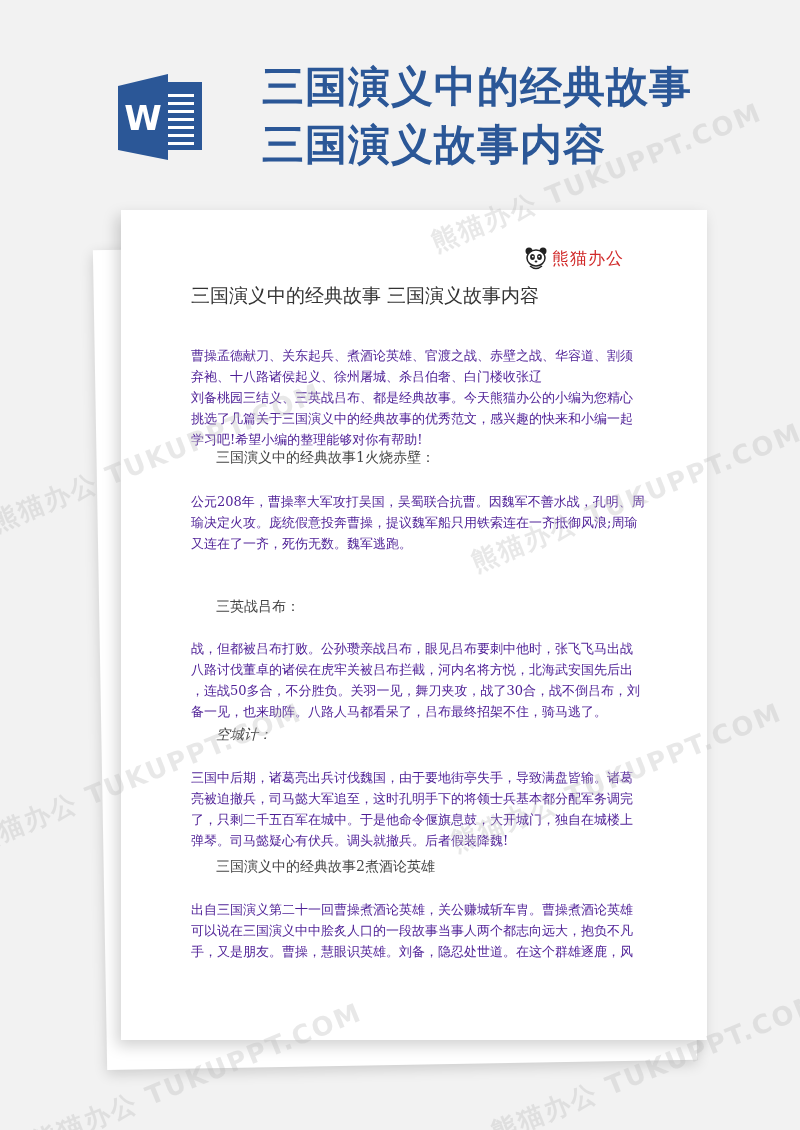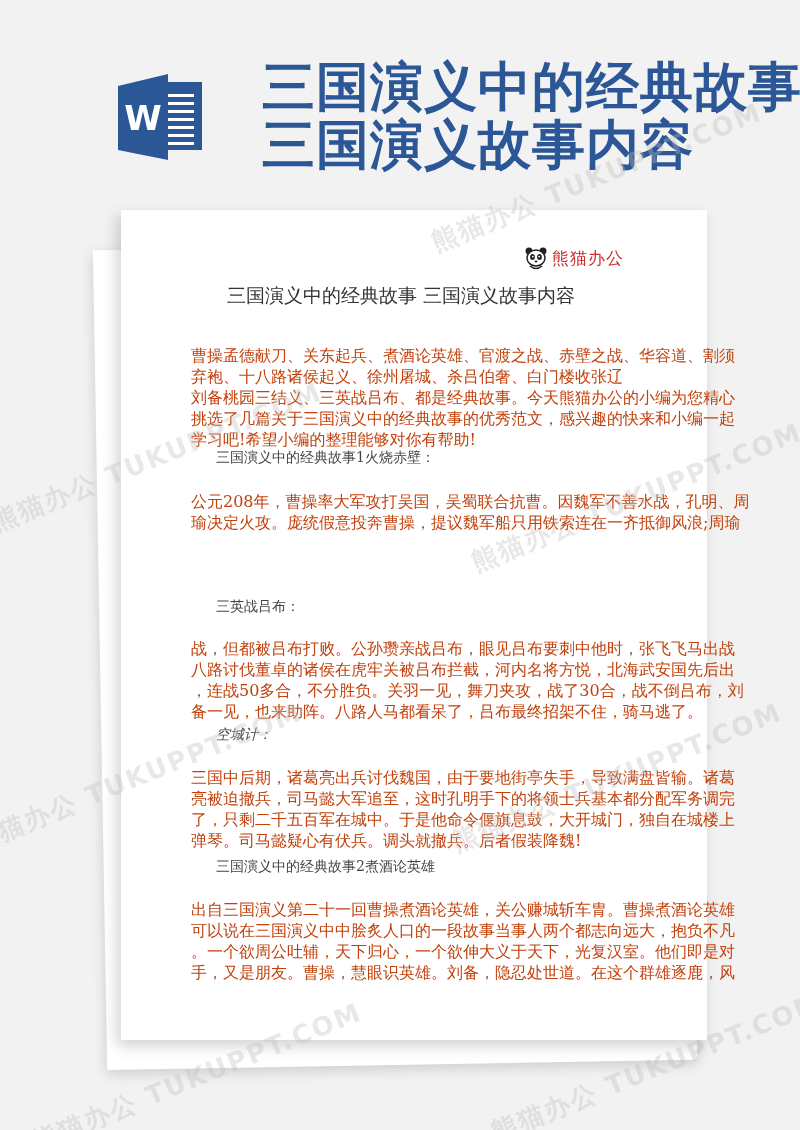--- a/index.html
+++ b/index.html
@@ -5,21 +5,21 @@
   html, body { margin:0; padding:0; }
   body {
     width:800px; height:1130px; position:relative; overflow:hidden;
     background:#f2f2f2;
     font-family:"DejaVu Serif", "Liberation Serif", serif;
   }
   .banner { position:absolute; left:0; top:0; width:800px; height:200px; }
   .word-icon { position:absolute; left:110px; top:72px; width:100px; height:90px; }
   .banner-title {
     position:absolute; left:262px; top:58px; width:520px;
-    color:#2b5797; font-size:53px; line-height:58px; font-weight:bold;
+    color:#2b5797; font-size:42px; line-height:58px; font-weight:bold;
     letter-spacing:1px; white-space:nowrap;
     font-family:Liberation Sans, sans-serif;
   }
   .watermark {
     position:absolute; color:rgba(190,190,190,0.35); font-size:26px;
     font-family:"DejaVu Sans", sans-serif; font-weight:bold;
     transform:rotate(-22deg); white-space:nowrap; pointer-events:none; z-index:5;
     letter-spacing:2px;
   }
   .paper-back {
@@ -28,23 +28,23 @@
     box-shadow:0 4px 14px rgba(0,0,0,0.16);
   }
   .paper {
     position:absolute; left:121px; top:210px; width:586px; height:830px;
     background:#fff; box-shadow:-4px 6px 14px rgba(0,0,0,0.18);
   }
   .brand { position:absolute; left:524px; top:246px; display:flex; align-items:center; gap:4px; }
   .brand-label { color:#d12a2a; font-size:17px; font-weight:normal; font-family:"DejaVu Sans", sans-serif; letter-spacing:1px; }
   .doc-title {
     position:absolute; left:191px; top:283px; font-size:19px; color:#333;
-    font-family:"DejaVu Sans", sans-serif; white-space:nowrap;margin-left:36px;
+    font-family:"DejaVu Sans", sans-serif; white-space:nowrap;
   }
-  .block { position:absolute; left:191px; width:460px; color:#c2410c; font-size:16px; line-height:21px; }
+  .block { position:absolute; left:191px; width:460px; color:#4c1d95; font-size:13px; line-height:21px; }
   .block .ln { white-space:nowrap; display:block; }
   .heading { position:absolute; left:216px; color:#444; font-size:14px; white-space:nowrap; }
 </style>
 </head>
 <body>
 
 <div class="banner">
   <svg class="word-icon" viewBox="0 0 100 90">
     <rect x="42" y="10" width="50" height="68" fill="#2b5797"></rect>
     <g fill="#fff">
@@ -90,20 +90,21 @@
   <span class="ln">弃袍、十八路诸侯起义、徐州屠城、杀吕伯奢、白门楼收张辽</span>
   <span class="ln">刘备桃园三结义、三英战吕布、都是经典故事。今天熊猫办公的小编为您精心</span>
   <span class="ln">挑选了几篇关于三国演义中的经典故事的优秀范文，感兴趣的快来和小编一起</span>
   <span class="ln">学习吧!希望小编的整理能够对你有帮助!</span>
 </div>
 
 <div class="heading" style="top:449px;">三国演义中的经典故事1火烧赤壁：</div>
 <div class="block" style="top:491px;">
   <span class="ln">公元208年，曹操率大军攻打吴国，吴蜀联合抗曹。因魏军不善水战，孔明、周</span>
   <span class="ln">瑜决定火攻。庞统假意投奔曹操，提议魏军船只用铁索连在一齐抵御风浪;周瑜</span>
+  <span class="ln">又连在了一齐，死伤无数。魏军逃跑。</span>
 </div>
 
 <div class="heading" style="top:598px;">三英战吕布：</div>
 <div class="block" style="top:638px;">
   <span class="ln">战，但都被吕布打败。公孙瓒亲战吕布，眼见吕布要刺中他时，张飞飞马出战</span>
   <span class="ln">八路讨伐董卓的诸侯在虎牢关被吕布拦截，河内名将方悦，北海武安国先后出</span>
   <span class="ln">，连战50多合，不分胜负。关羽一见，舞刀夹攻，战了30合，战不倒吕布，刘</span>
   <span class="ln">备一见，也来助阵。八路人马都看呆了，吕布最终招架不住，骑马逃了。</span>
 </div>
 
@@ -112,21 +113,20 @@
   <span class="ln">三国中后期，诸葛亮出兵讨伐魏国，由于要地街亭失手，导致满盘皆输。诸葛</span>
   <span class="ln">亮被迫撤兵，司马懿大军追至，这时孔明手下的将领士兵基本都分配军务调完</span>
   <span class="ln">了，只剩二千五百军在城中。于是他命令偃旗息鼓，大开城门，独自在城楼上</span>
   <span class="ln">弹琴。司马懿疑心有伏兵。调头就撤兵。后者假装降魏!</span>
 </div>
 
 <div class="heading" style="top:858px;">三国演义中的经典故事2煮酒论英雄</div>
 <div class="block" style="top:899px;">
   <span class="ln">出自三国演义第二十一回曹操煮酒论英雄，关公赚城斩车胄。曹操煮酒论英雄</span>
   <span class="ln">可以说在三国演义中中脍炙人口的一段故事当事人两个都志向远大，抱负不凡</span>
-  <span class="ln">。一个欲周公吐辅，天下归心，一个欲伸大义于天下，光复汉室。他们即是对</span>
   <span class="ln">手，又是朋友。曹操，慧眼识英雄。刘备，隐忍处世道。在这个群雄逐鹿，风</span>
 </div>
 
 <div class="watermark" style="left:420px; top:160px;">熊猫办公 TUKUPPT.COM</div>
 <div class="watermark" style="left:-20px; top:440px;">熊猫办公 TUKUPPT.COM</div>
 <div class="watermark" style="left:460px; top:480px;">熊猫办公 TUKUPPT.COM</div>
 <div class="watermark" style="left:-40px; top:760px;">熊猫办公 TUKUPPT.COM</div>
 <div class="watermark" style="left:440px; top:760px;">熊猫办公 TUKUPPT.COM</div>
 <div class="watermark" style="left:20px; top:1060px;">熊猫办公 TUKUPPT.COM</div>
 <div class="watermark" style="left:480px; top:1050px;">熊猫办公 TUKUPPT.COM</div>

